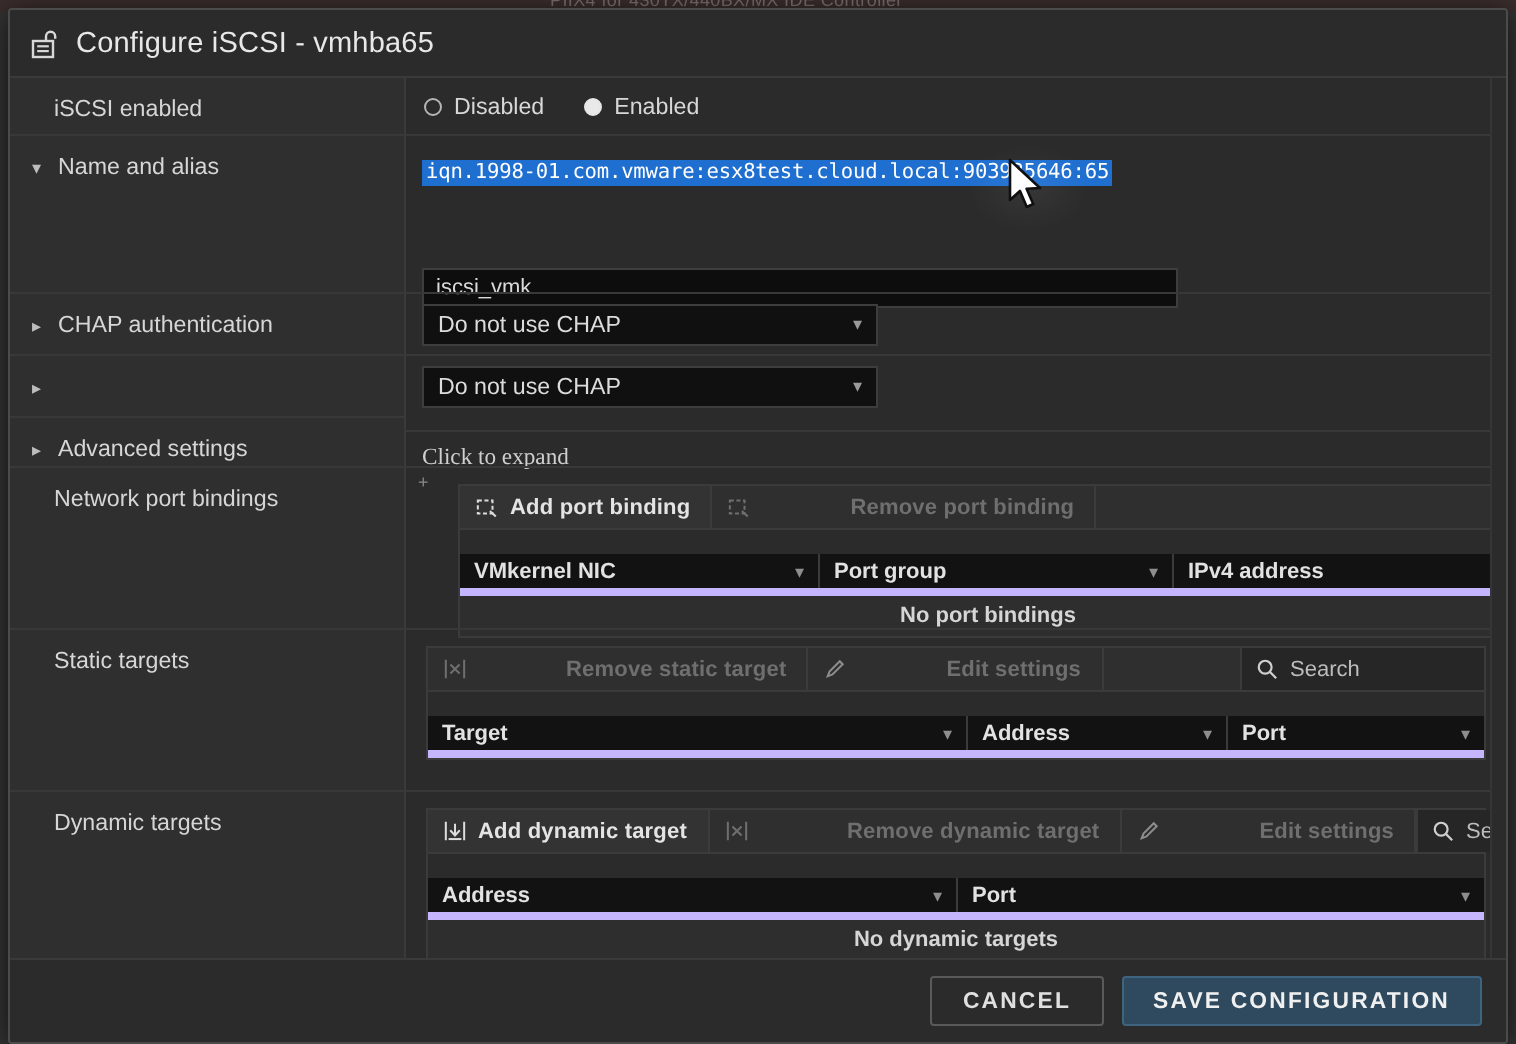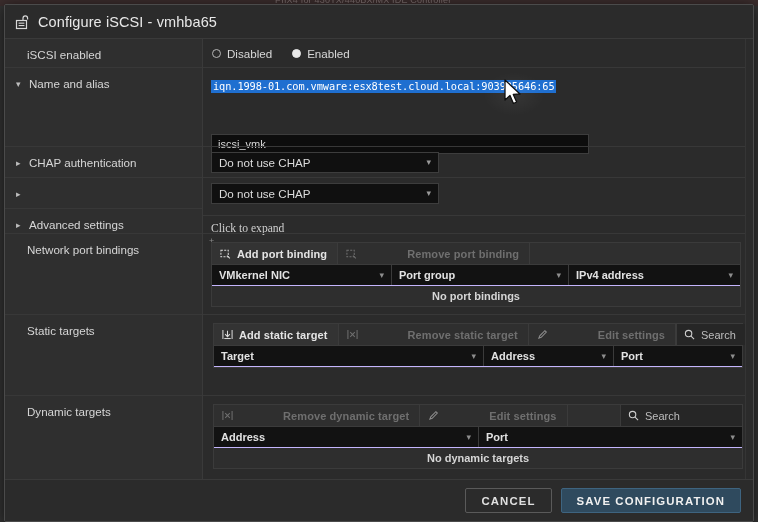--- a/index.html
+++ b/index.html
@@ -246,21 +246,22 @@
     border-left: 1px solid #3b3b3b;
     background: #262626;
     min-width: 122px;
   }
   .tsearch svg { margin-right: 6px; }
 
   .phead {
     display: flex;
     height: 21px;
     background: #121212;
-    border-bottom: 1px solid #c4b5fd;
+    border-bottom: 4px solid #c4b5fd;
+    margin-top: 12px;
   }
   .phead .hcell {
     position: relative;
     display: flex;
     align-items: center;
     padding-left: 7px;
     font-size: 11px;
     font-weight: bold;
     color: #e2e2e2;
     border-right: 1px solid #3b3b3b;
@@ -456,21 +457,21 @@
           <span class="caret">▾</span>
         </div>
       </div>
 
       <div class="rrow" style="top:176px;height:25px;font-family:Liberation Serif, serif;">
         <div class="plaintext" style="left:8px;top:6px;">Click to expand</div>
       </div>
 
       <div class="rrow" style="top:194px;height:81px;">
         <span class="tiny-plus" style="left:6px;top:3px;">+</span>
-        <div class="panel" style="left:8px;top:8px;width:530px;">
+        <div class="panel" style="left:26px;top:8px;width:530px;">
 
           <div class="ptoolbar">
             <div class="tbtn first">
               <svg width="11" height="11" viewBox="0 0 12 12">
                 <rect x="1" y="2.5" width="8" height="7" fill="none" stroke="#dcdcdc" stroke-width="1.1" stroke-dasharray="2.2 1.4"></rect>
                 <path d="M7.6 8.2 L10.8 11.2" stroke="#dcdcdc" stroke-width="1.1"></path>
               </svg>
               <span>Add port binding</span>
             </div>
             <div class="tbtn disabled">
@@ -498,72 +499,72 @@
           </div>
 
           <div class="pempty">No port bindings</div>
         </div>
       </div>
 
       <div class="rrow" style="top:275px;height:81px;">
         <div class="panel" style="left:10px;top:8px;width:530px;">
 
           <div class="ptoolbar">
+            <div class="tbtn disabled">
+              <svg width="11" height="11" viewBox="0 0 12 12">
+                <path d="M1 1 L1 11 M11 1 L11 11" stroke="#6f6f6f" stroke-width="1.1"></path>
+                <path d="M3.5 3.5 L8.5 8.5 M8.5 3.5 L3.5 8.5" stroke="#6f6f6f" stroke-width="1.1"></path>
+              </svg>
+              <span>Remove static target</span>
+            </div>
+            <div class="tbtn disabled">
+              <svg width="11" height="11" viewBox="0 0 12 12">
+                <path d="M2 10 L3 7.4 L8.6 1.8 L10.2 3.4 L4.6 9 Z" fill="none" stroke="#8d8d8d" stroke-width="1.1"></path>
+              </svg>
+              <span>Edit settings</span>
+            </div>
+            <div class="tsearch">
+              <svg width="11" height="11" viewBox="0 0 12 12">
+                <circle cx="5" cy="5" r="3.5" fill="none" stroke="#cfcfcf" stroke-width="1.2"></circle>
+                <path d="M7.7 7.7 L11 11" stroke="#cfcfcf" stroke-width="1.2"></path>
+              </svg>
+              <span>Search</span>
+            </div>
+          </div>
+
+          <div class="phead">
+            <div class="hcell" style="flex:0 0 270px;">
+              <span>Target</span>
+              <span class="caret">▾</span>
+            </div>
+            <div class="hcell" style="flex:0 0 130px;">
+              <span>Address</span>
+              <span class="caret">▾</span>
+            </div>
+            <div class="hcell" style="flex:1 1 auto;">
+              <span>Port</span>
+              <span class="caret">▾</span>
+            </div>
+          </div>
+
+        </div>
+      </div>
+
+      <div class="rrow" style="top:356px;height:86px;">
+        <div class="panel" style="left:10px;top:8px;width:530px;">
+
+          <div class="ptoolbar">
             <div class="tbtn first">
               <svg width="11" height="11" viewBox="0 0 12 12">
                 <path d="M1 1 L1 11 M11 1 L11 11" stroke="#dcdcdc" stroke-width="1.1"></path>
                 <path d="M6 2 L6 8 M3.4 5.6 L6 8.4 L8.6 5.6" fill="none" stroke="#dcdcdc" stroke-width="1.1"></path>
                 <path d="M2.5 10.4 L9.5 10.4" stroke="#dcdcdc" stroke-width="1.1"></path>
               </svg>
-              <span>Add static target</span>
-            </div>
-            <div class="tbtn disabled">
-              <svg width="11" height="11" viewBox="0 0 12 12">
-                <path d="M1 1 L1 11 M11 1 L11 11" stroke="#6f6f6f" stroke-width="1.1"></path>
-                <path d="M3.5 3.5 L8.5 8.5 M8.5 3.5 L3.5 8.5" stroke="#6f6f6f" stroke-width="1.1"></path>
-              </svg>
-              <span>Remove static target</span>
-            </div>
-            <div class="tbtn disabled">
-              <svg width="11" height="11" viewBox="0 0 12 12">
-                <path d="M2 10 L3 7.4 L8.6 1.8 L10.2 3.4 L4.6 9 Z" fill="none" stroke="#8d8d8d" stroke-width="1.1"></path>
-              </svg>
-              <span>Edit settings</span>
-            </div>
-            <div class="tsearch">
-              <svg width="11" height="11" viewBox="0 0 12 12">
-                <circle cx="5" cy="5" r="3.5" fill="none" stroke="#cfcfcf" stroke-width="1.2"></circle>
-                <path d="M7.7 7.7 L11 11" stroke="#cfcfcf" stroke-width="1.2"></path>
-              </svg>
-              <span>Search</span>
-            </div>
-          </div>
-
-          <div class="phead">
-            <div class="hcell" style="flex:0 0 270px;">
-              <span>Target</span>
-              <span class="caret">▾</span>
-            </div>
-            <div class="hcell" style="flex:0 0 130px;">
-              <span>Address</span>
-              <span class="caret">▾</span>
-            </div>
-            <div class="hcell" style="flex:1 1 auto;">
-              <span>Port</span>
-              <span class="caret">▾</span>
-            </div>
-          </div>
-
-        </div>
-      </div>
-
-      <div class="rrow" style="top:356px;height:86px;">
-        <div class="panel" style="left:10px;top:8px;width:530px;">
-
-          <div class="ptoolbar">
+              <span>Add dynamic target</span>
+            </div>
             <div class="tbtn disabled">
               <svg width="11" height="11" viewBox="0 0 12 12">
                 <path d="M1 1 L1 11 M11 1 L11 11" stroke="#6f6f6f" stroke-width="1.1"></path>
                 <path d="M3.5 3.5 L8.5 8.5 M8.5 3.5 L3.5 8.5" stroke="#6f6f6f" stroke-width="1.1"></path>
               </svg>
               <span>Remove dynamic target</span>
             </div>
             <div class="tbtn disabled">
               <svg width="11" height="11" viewBox="0 0 12 12">
                 <path d="M2 10 L3 7.4 L8.6 1.8 L10.2 3.4 L4.6 9 Z" fill="none" stroke="#8d8d8d" stroke-width="1.1"></path>

